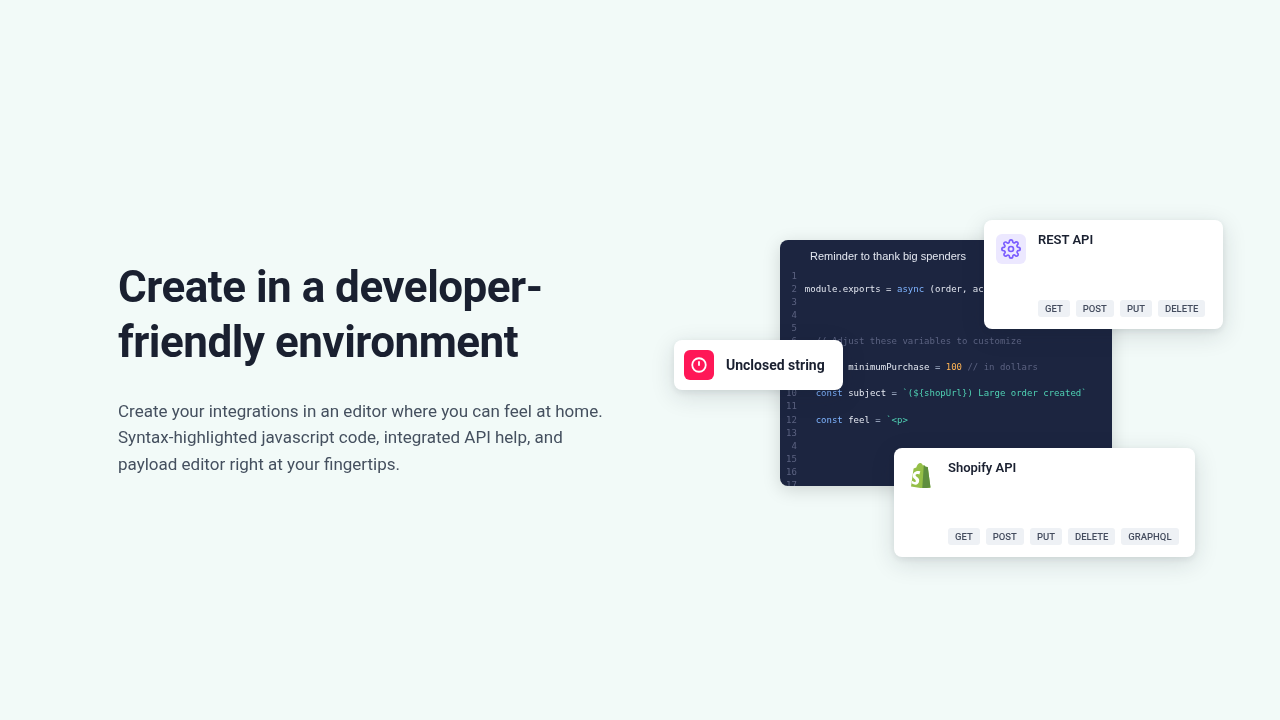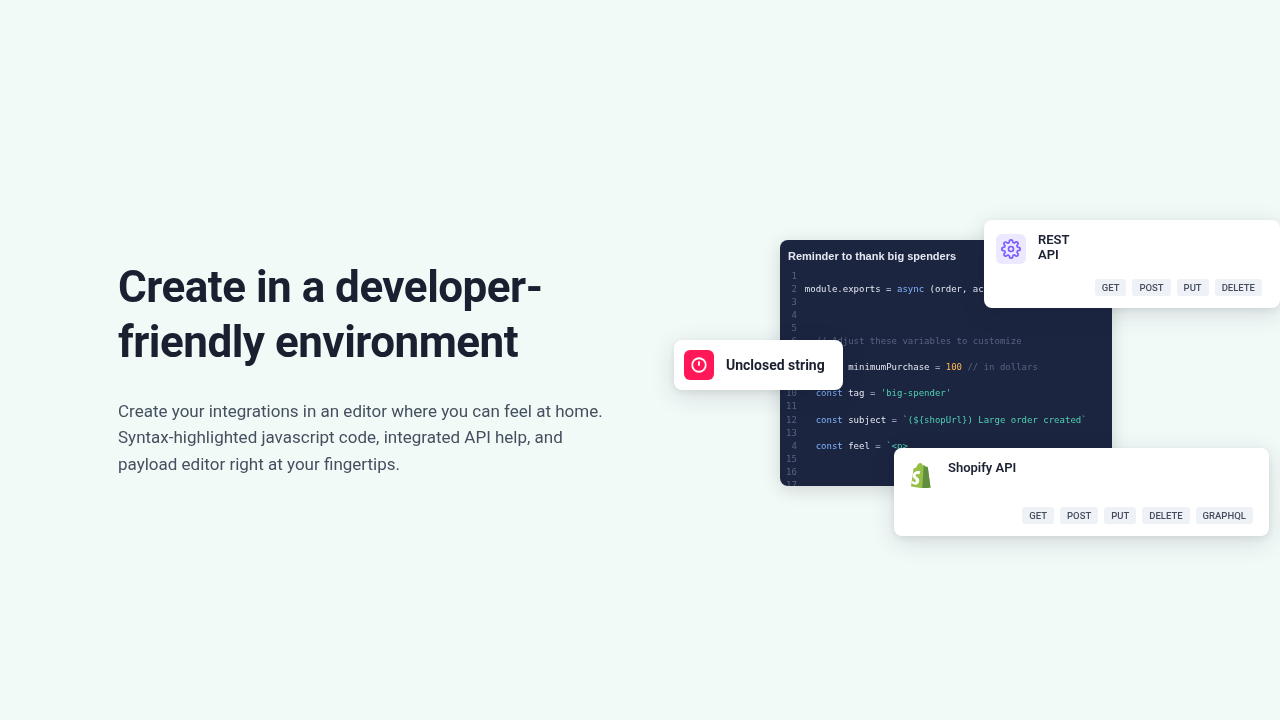--- a/index.html
+++ b/index.html
@@ -34,25 +34,25 @@
     position: absolute;
     left: 780px; top: 240px;
     width: 332px; height: 246px;
     background: #1c2540;
     border-radius: 8px;
     overflow: hidden;
     box-shadow: 0 4px 18px rgba(0,0,0,.15);
     font-family: "SF Mono", Menlo, Consolas, monospace;
   }
   .codewin .titlebar {
-    padding: 10px 8px 8px;
+    padding: 10px 30px 8px;
     font-size: 11px;
     color: #e4e8f1;
     font-family: -apple-system, sans-serif;
-    font-weight: 700;
+    font-weight: 400;
   }
   .codewin .lines {
     display: flex;
     font-size: 9px;
     line-height: 1.45;
   }
   .codewin .gutter {
     color: #5b6280;
     text-align: right;
     padding: 0 8px 0 6px;
@@ -78,21 +78,21 @@
     align-items: center;
     padding: 10px 16px 10px 10px;
     gap: 12px;
   }
   .card .icon-box {
     width: 30px; height: 30px;
     border-radius: 6px;
     display: flex; align-items: center; justify-content: center;
     flex-shrink: 0;
   }
-  .card .card-body { display: flex; flex-direction: row; gap: 6px; }
+  .card .card-body { display: flex; flex-direction: column; gap: 6px; }
   .card .card-title {
     font-size: 13px; font-weight: 600; color: #1a2030;
   }
   .card .verbs { display: flex; gap: 6px; }
   .card .verb {
     font-size: 9.5px; font-weight: 500;
     background: #eef1f5; color: #444c5e;
     padding: 3px 7px; border-radius: 3px; margin-top: 47px;
   }
 
@@ -150,21 +150,20 @@
       <div>15</div>
       <div>16</div>
       <div>17</div>
 
     </div>
     <div class="code">
 <div><span class="c-var">module.exports = </span><span class="c-kw">async</span><span class="c-var"> (order, acti</span></div>
 <div>&nbsp;</div>
 <div>  <span class="c-cmt">// Adjust these variables to customize</span></div>
 <div>  <span class="c-kw">const </span><span class="c-var">minimumPurchase</span><span> = </span><span class="c-num">100</span><span class="c-cmt"> // in dollars</span></div>
-<div>  <span class="c-kw">const </span><span class="c-var">tag</span><span> = </span><span class="c-str">'big-spender'</span></div>
 <div>  <span class="c-kw">const </span><span class="c-var">subject</span><span> = </span><span class="c-str">`(${shopUrl}) Large order created`</span></div>
 <div>  <span class="c-kw">const </span><span class="c-var">feel</span><span> = </span><span class="c-str">`&lt;p&gt;</span></div>
 
 
 
 
 
 
 
 

